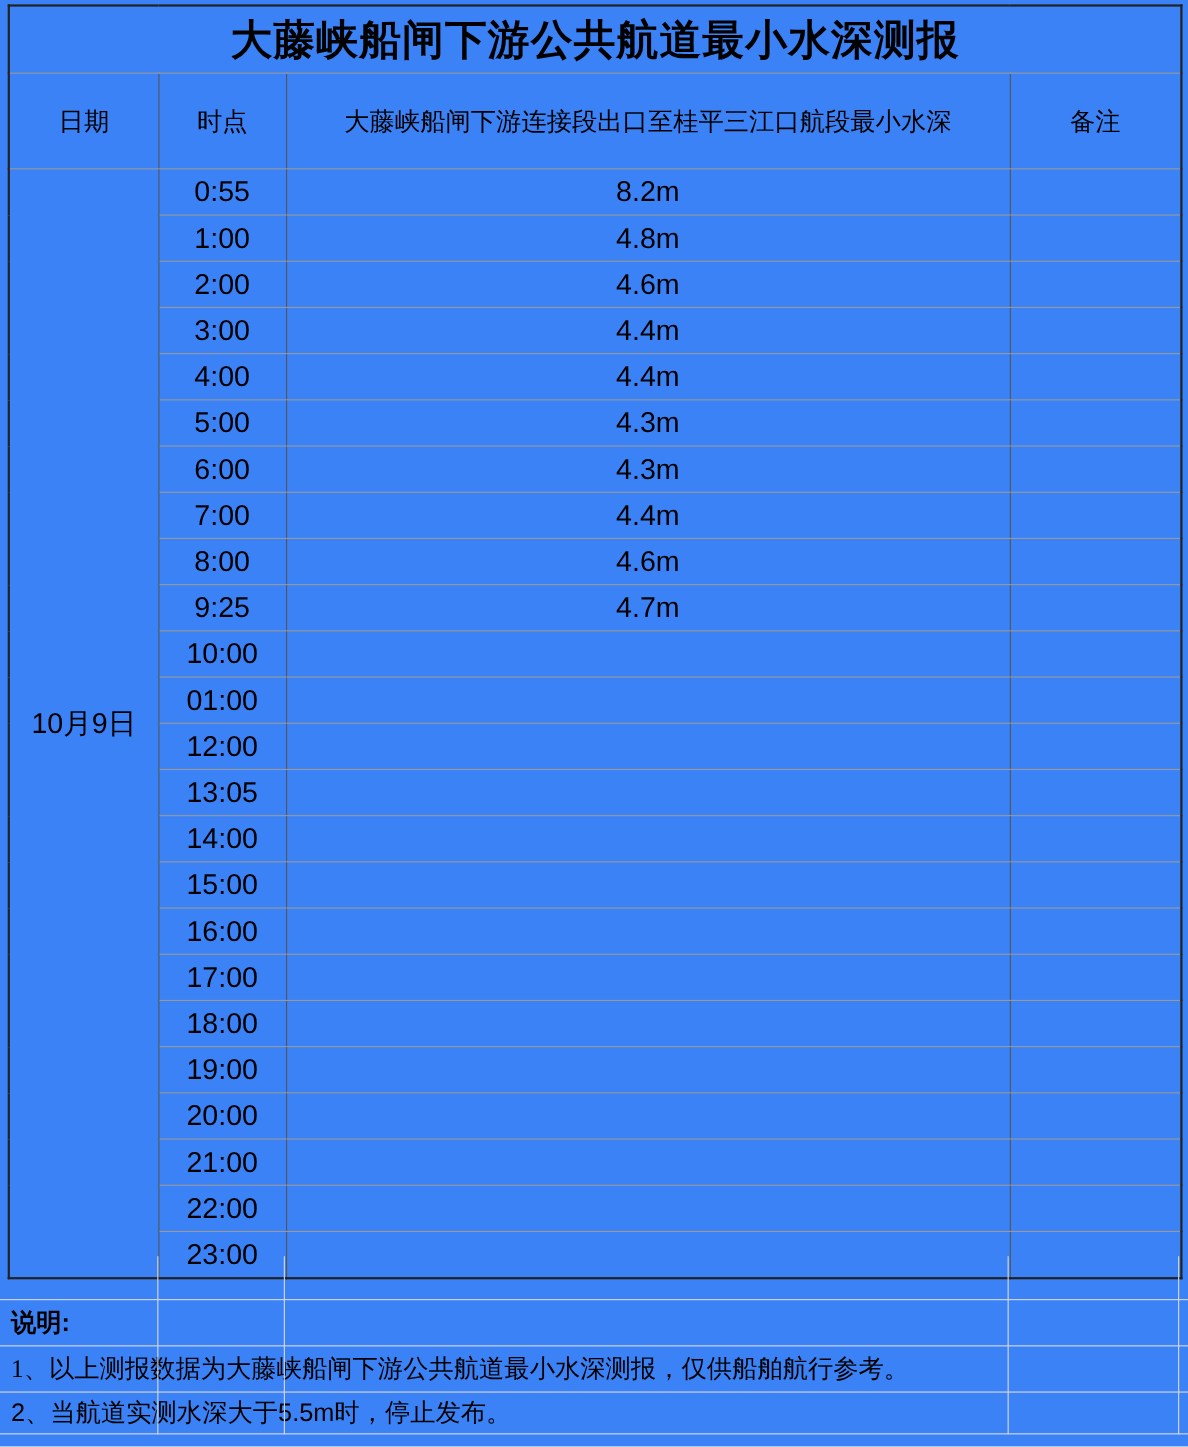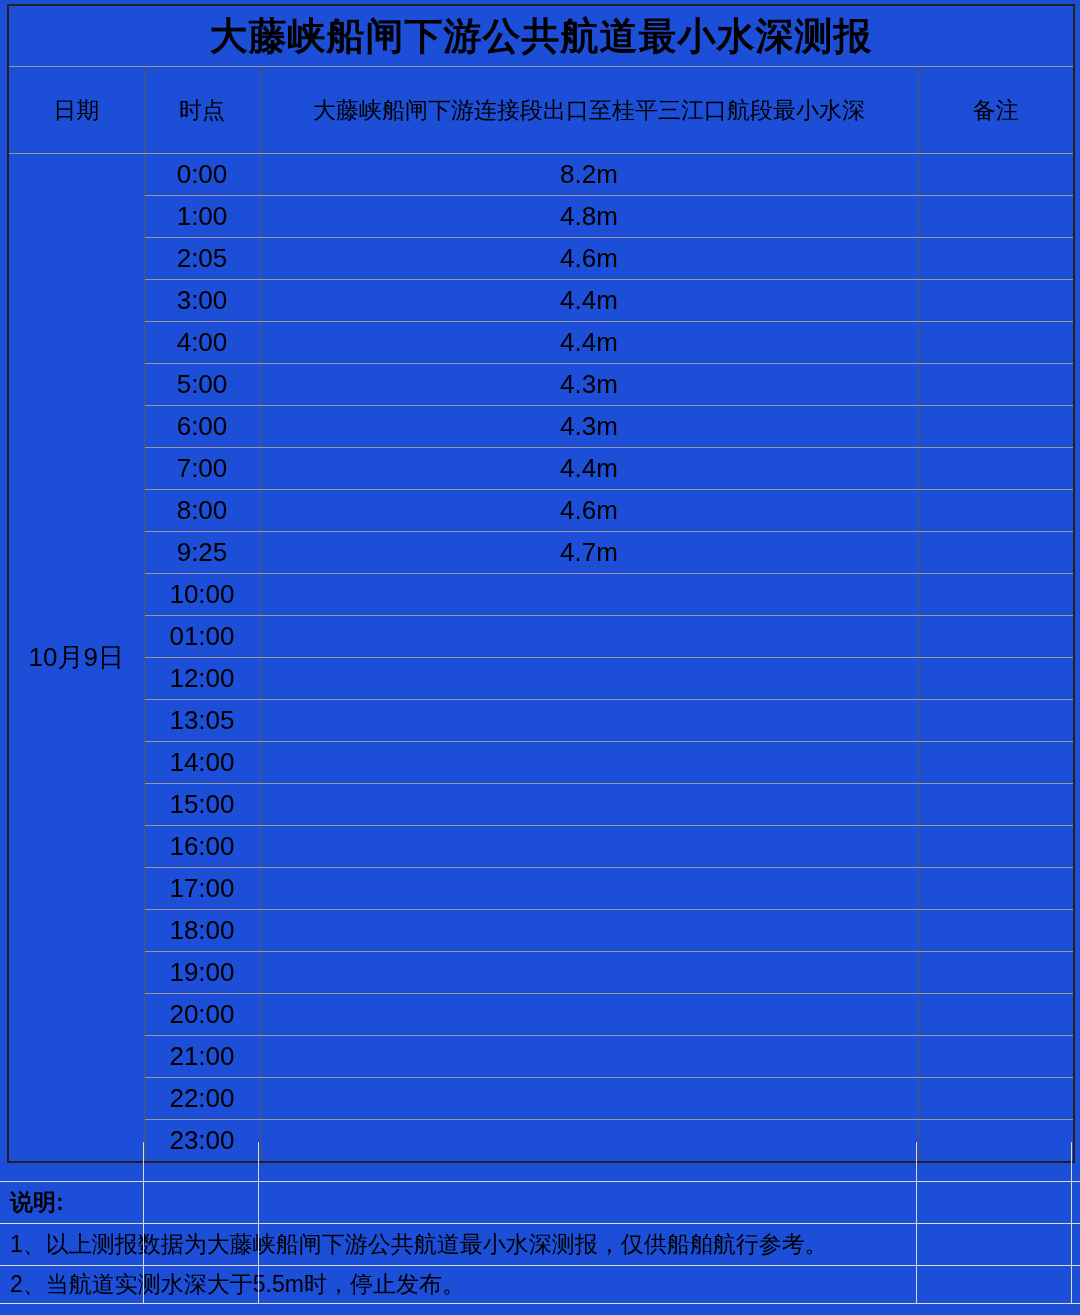--- a/index.html
+++ b/index.html
@@ -6,21 +6,21 @@
     margin: 0;
     padding: 0;
     background: #ffffff;
     font-family: "Liberation Sans", "DejaVu Sans", sans-serif;
     color: #000000;
   }
   .page {
     position: relative;
     width: 1080px;
     height: 1315px;
-    background: #1d4ed8;
+    background: #3b82f6;
     overflow: hidden;
   }
 
   
   table.report {
     position: absolute;
     left: 7px;
     top: 4px;
     width: 1066px;
     border-collapse: collapse;
@@ -68,21 +68,21 @@
     box-sizing: border-box;
     border-bottom: 1px solid #d9d9d9;
     display: flex;
     align-items: center;
     padding-left: 10px;
     font-size: 23px;
     white-space: nowrap;
   }
   .footer-row.r-empty { height: 40px; }
   .footer-row.r-heading { height: 42px; font-weight: bold; }
-  .footer-row.r-note1 { height: 42px; }
+  .footer-row.r-note1 { height: 42px; font-family: Liberation Serif, serif; }
   .footer-row.r-note2 { height: 38px; }
   .vline {
     position: absolute;
     top: 0;
     width: 1px;
     height: 162px;
     background: #d9d9d9;
   }
   .vline.v1 { left: 143px; }
   .vline.v2 { left: 258px; }
@@ -107,31 +107,31 @@
       </tr>
       <tr class="header-row">
         <td>日期</td>
         <td>时点</td>
         <td>大藤峡船闸下游连接段出口至桂平三江口航段最小水深</td>
         <td>备注</td>
       </tr>
 
     <tr class="data-row">
           <td rowspan="24" class="date-cell">10月9日</td>
-          <td>0:00</td>
+          <td>0:55</td>
           <td>8.2m</td>
           <td></td>
         </tr>
         <tr class="data-row">
           <td>1:00</td>
           <td>4.8m</td>
           <td></td>
         </tr>
         <tr class="data-row">
-          <td>2:05</td>
+          <td>2:00</td>
           <td>4.6m</td>
           <td></td>
         </tr>
         <tr class="data-row">
           <td>3:00</td>
           <td>4.4m</td>
           <td></td>
         </tr>
         <tr class="data-row">
           <td>4:00</td>

